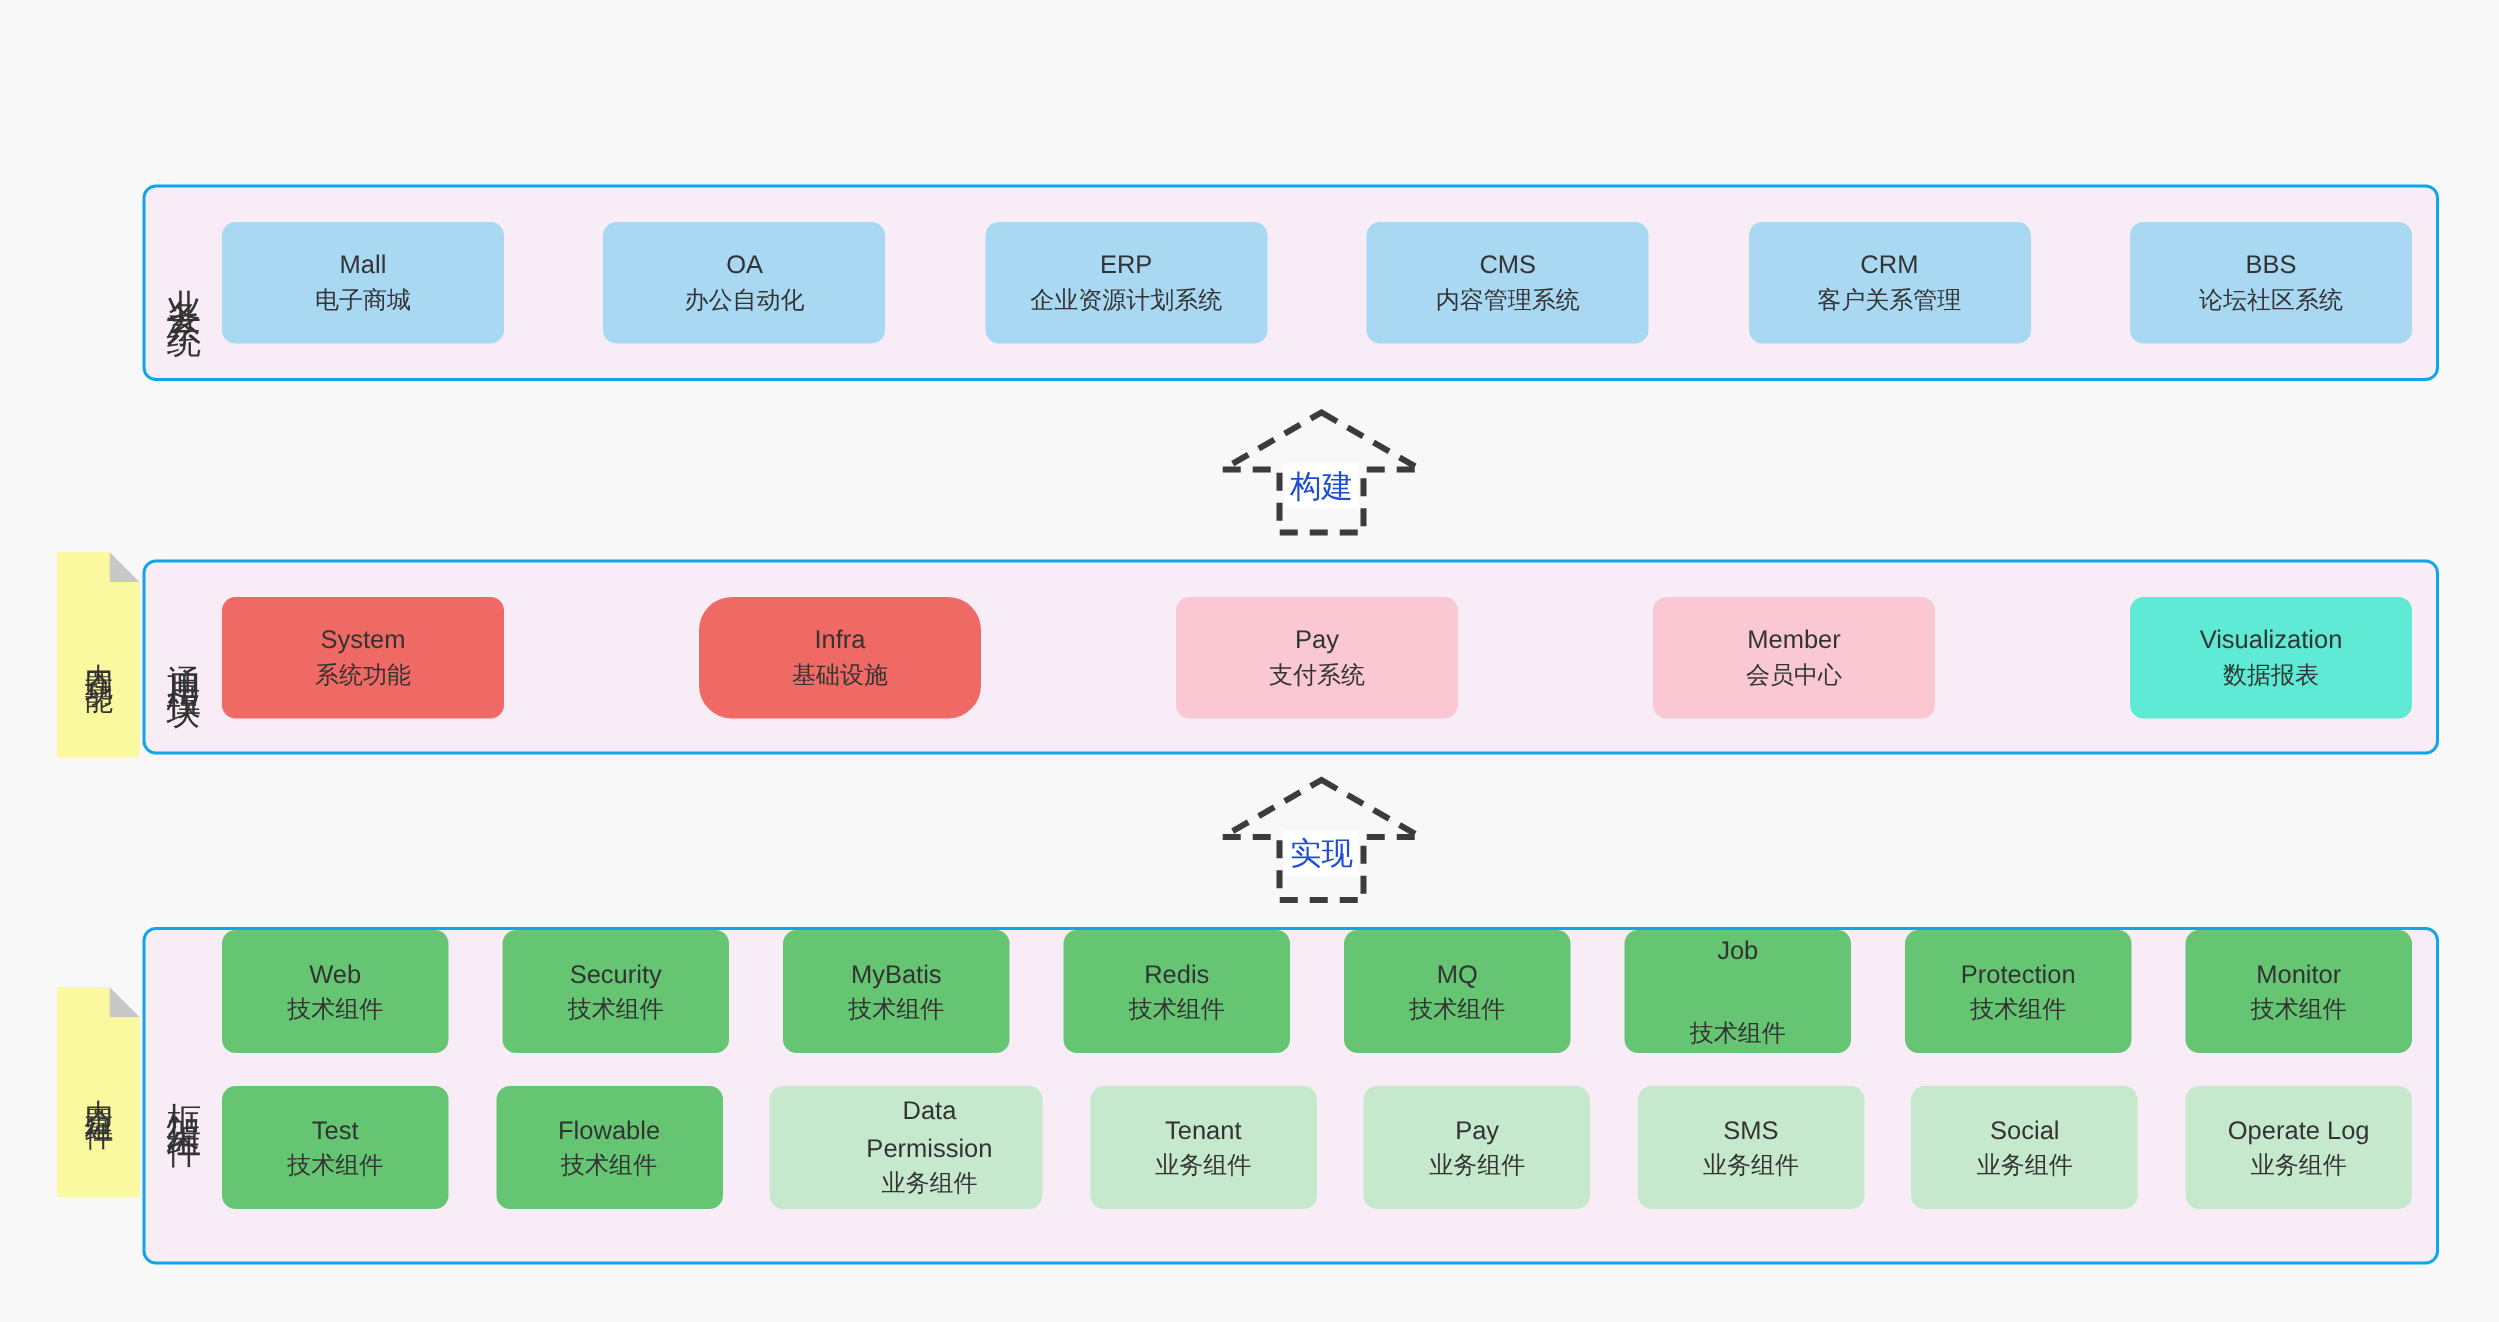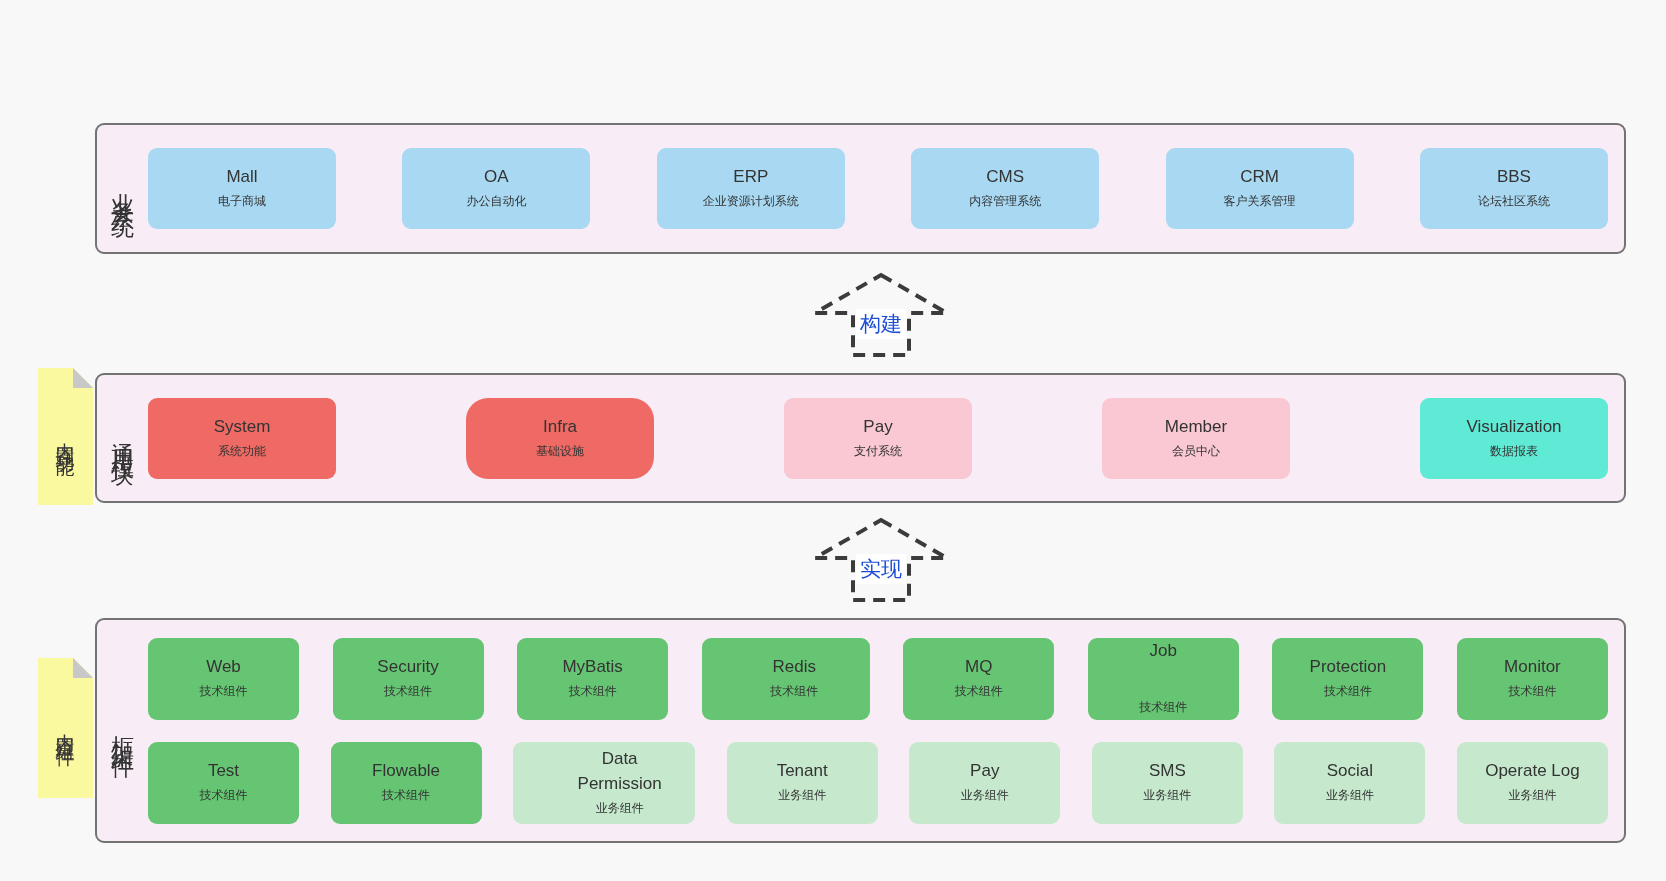--- a/index.html
+++ b/index.html
@@ -8,51 +8,51 @@
     background: #f8f8f8;
     font-family: "Liberation Sans", "DejaVu Sans", sans-serif;
     color: #333333;
   }
   .canvas { position: relative; width: 1666px; height: 881px; overflow: hidden; }
 
   
   .layer {
     position: absolute; left: 95px; width: 1531px;
     background: #f8edf6;
-    border: 2px solid #737373; border-radius: 9px;
+    border: 2px solid #0ea5e9; border-radius: 9px;
     box-sizing: border-box;
     display: flex;
   }
   #layer-business  { top: 123px; height: 131px; }
   #layer-modules   { top: 373px; height: 130px; }
   #layer-framework { top: 618px; height: 225px; }
 
   .label-col { flex: 0 0 51px; display: flex; align-items: center; justify-content: center; }
   .v-text {
     writing-mode: vertical-rl; text-orientation: upright;
     font-size: 23px; letter-spacing: 7px; line-height: 1; color: #333;
   }
 
   .layer-content {
     flex: 1; display: flex; align-items: center;
     justify-content: space-between; padding: 0 16px 0 0;
   }
-  .layer-content.two-rows { flex-direction: column; justify-content: center; gap: 22px; }
+  .layer-content.two-rows { flex-direction: column; justify-content: flex-start; gap: 22px; }
   .row { width: 100%; display: flex; justify-content: space-between; }
 
   
   .box {
     border-radius: 9px;
     display: flex; flex-direction: column; align-items: center; justify-content: center;
     text-align: center;
   }
   .box.wide   { width: 188px; height: 81px; }
   .box.narrow { width: 151px; height: 82px; }
   .box-name { font-size: 17px; line-height: 25px; white-space: pre-line; }
-  .box-sub  { font-size: 12px; line-height: 24px; }
+  .box-sub  { font-size: 16px; line-height: 24px; }
 
   
   .sticky {
     position: absolute; left: 38px; width: 55px; z-index: 5;
     background: linear-gradient(225deg, transparent 14px, #fbf9a0 14px);
     display: flex; align-items: center; justify-content: center;
   }
   #sticky-features   { top: 368px; height: 137px; }
   #sticky-components { top: 658px; height: 140px; }
   .sticky .fold { position: absolute; top: 0; right: 0; display: block; }
@@ -173,21 +173,21 @@
           <span class="box-sub">技术组件</span>
         </div>
         <div class="box narrow" style="background: rgb(102, 197, 115);">
           <span class="box-name">Security</span>
           <span class="box-sub">技术组件</span>
         </div>
         <div class="box narrow" style="background: rgb(102, 197, 115);">
           <span class="box-name">MyBatis</span>
           <span class="box-sub">技术组件</span>
         </div>
-        <div class="box narrow" style="background: rgb(102, 197, 115); padding-left: 17px;">
+        <div class="box narrow" style="background: rgb(102, 197, 115);">
           <span class="box-name">Redis</span>
           <span class="box-sub">技术组件</span>
         </div>
         <div class="box narrow" style="background: rgb(102, 197, 115);">
           <span class="box-name">MQ</span>
           <span class="box-sub">技术组件</span>
         </div>
         <div class="box narrow" style="background: rgb(102, 197, 115); gap: 32px;">
           <span class="box-name">Job</span>
           <span class="box-sub">技术组件</span>

